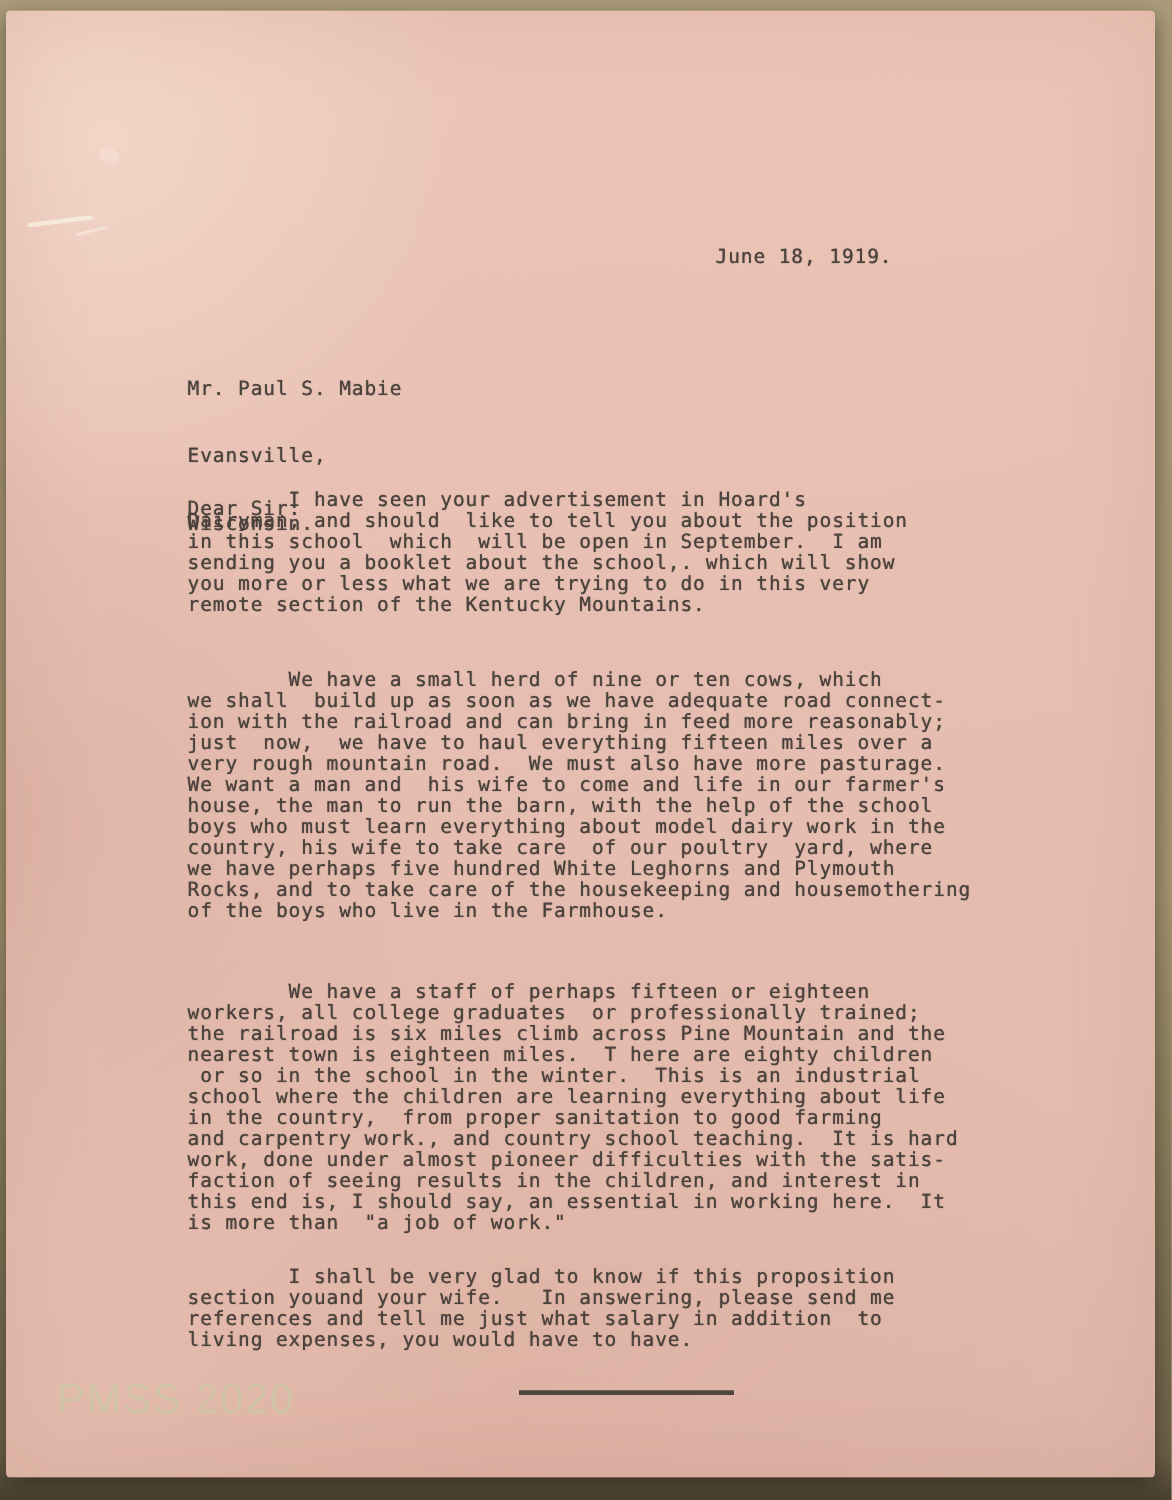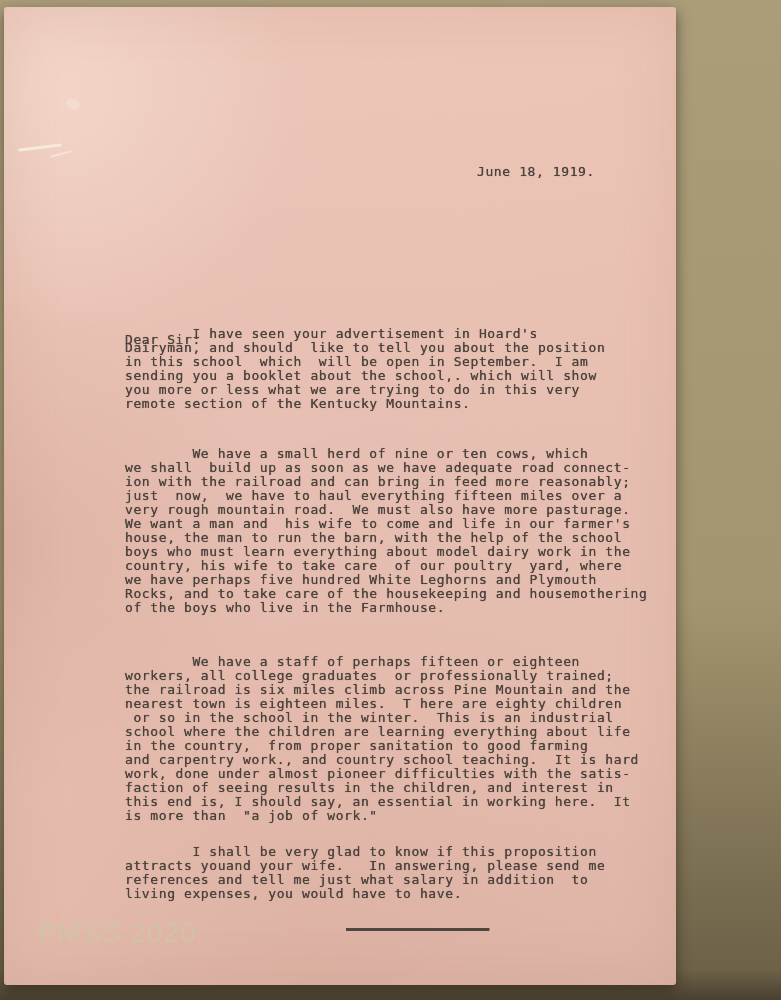--- a/index.html
+++ b/index.html
@@ -14,21 +14,21 @@
   .backdrop {
     position: relative;
     width: 781px;
     height: 1000px;
     background: linear-gradient(180deg, #ab9d7a 0%, #a3956f 60%, #6d6148 97%, #4a4030 100%);
   }
   .paper {
     position: absolute;
     left: 4px;
     top: 7px;
-    width: 672px;
+    width: 766px;
     height: 978px;
     border-radius: 3px;
     background:
       radial-gradient(circle at 9% 9%, rgba(255,242,228,0.35), transparent 22%),
       radial-gradient(circle at 88% 14%, rgba(240,200,180,0.25), transparent 35%),
       radial-gradient(circle at 45% 95%, rgba(190,130,110,0.12), transparent 40%),
       radial-gradient(circle at 2% 55%, rgba(170,120,100,0.15), transparent 30%),
       linear-gradient(163deg, #ecc7b9 0%, #e7bfb2 45%, #e4bcae 78%, #deb5a9 100%);
     box-shadow:
       0 5px 14px rgba(35,27,18,0.55),
@@ -81,20 +81,25 @@
 
 <div class="backdrop">
   <div class="paper">
 
     <div class="scratch s1"></div>
     <div class="scratch s2"></div>
     <div class="scratch s3"></div>
 
     <div class="typed date">June 18, 1919.</div>
 
+    <div class="typed address">
+      <div>Mr. Paul S. Mabie</div>
+      <div>Evansville,</div>
+      <div>Wisconsin.</div>
+    </div>
 
     <div class="typed salutation">Dear Sir:</div>
 
     <div class="typed p2">        We have a small herd of nine or ten cows, which
 we shall  build up as soon as we have adequate road connect-
 ion with the railroad and can bring in feed more reasonably;
 just  now,  we have to haul everything fifteen miles over a
 very rough mountain road.  We must also have more pasturage.
 We want a man and  his wife to come and life in our farmer's
 house, the man to run the barn, with the help of the school
@@ -115,21 +120,21 @@
 nearest town is eighteen miles.  T here are eighty children
  or so in the school in the winter.  This is an industrial
 school where the children are learning everything about life
 in the country,  from proper sanitation to good farming
 and carpentry work., and country school teaching.  It is hard
 work, done under almost pioneer difficulties with the satis-
 faction of seeing results in the children, and interest in
 this end is, I should say, an essential in working here.  It
 is more than  "a job of work."</div>
     <div class="typed p4">        I shall be very glad to know if this proposition
-attracts youand your wife.   In answering, please send me
+section youand your wife.   In answering, please send me
 references and tell me just what salary in addition  to
 living expenses, you would have to have.</div>
 
     <div class="typed struck">----  -----  ----</div>
 
     <div class="watermark">PMSS 2020</div>
 
   </div>
 </div>
 

